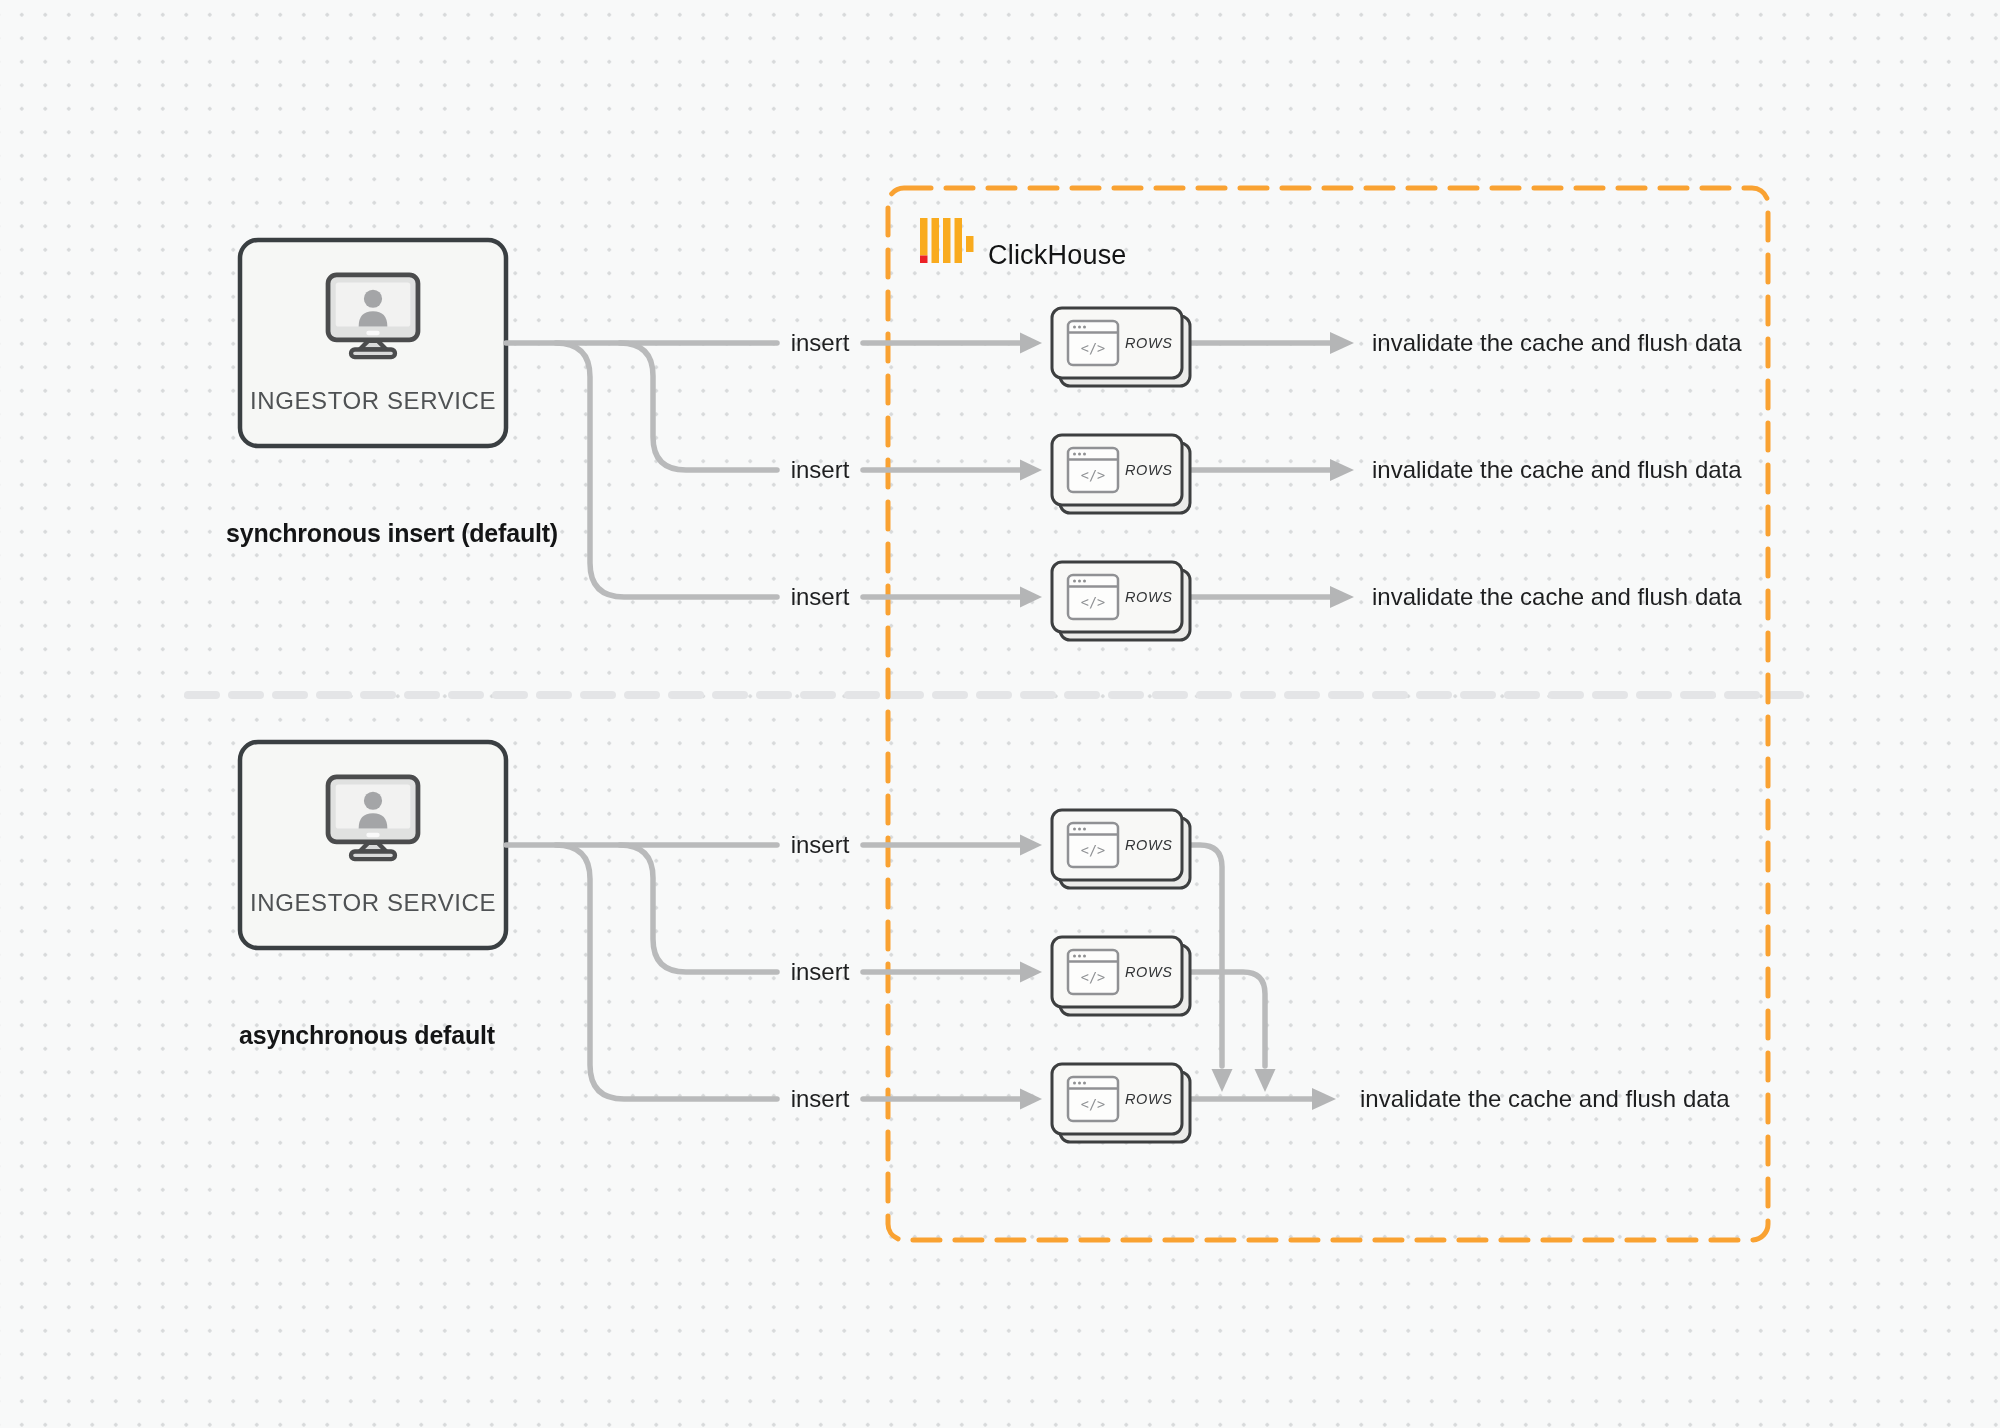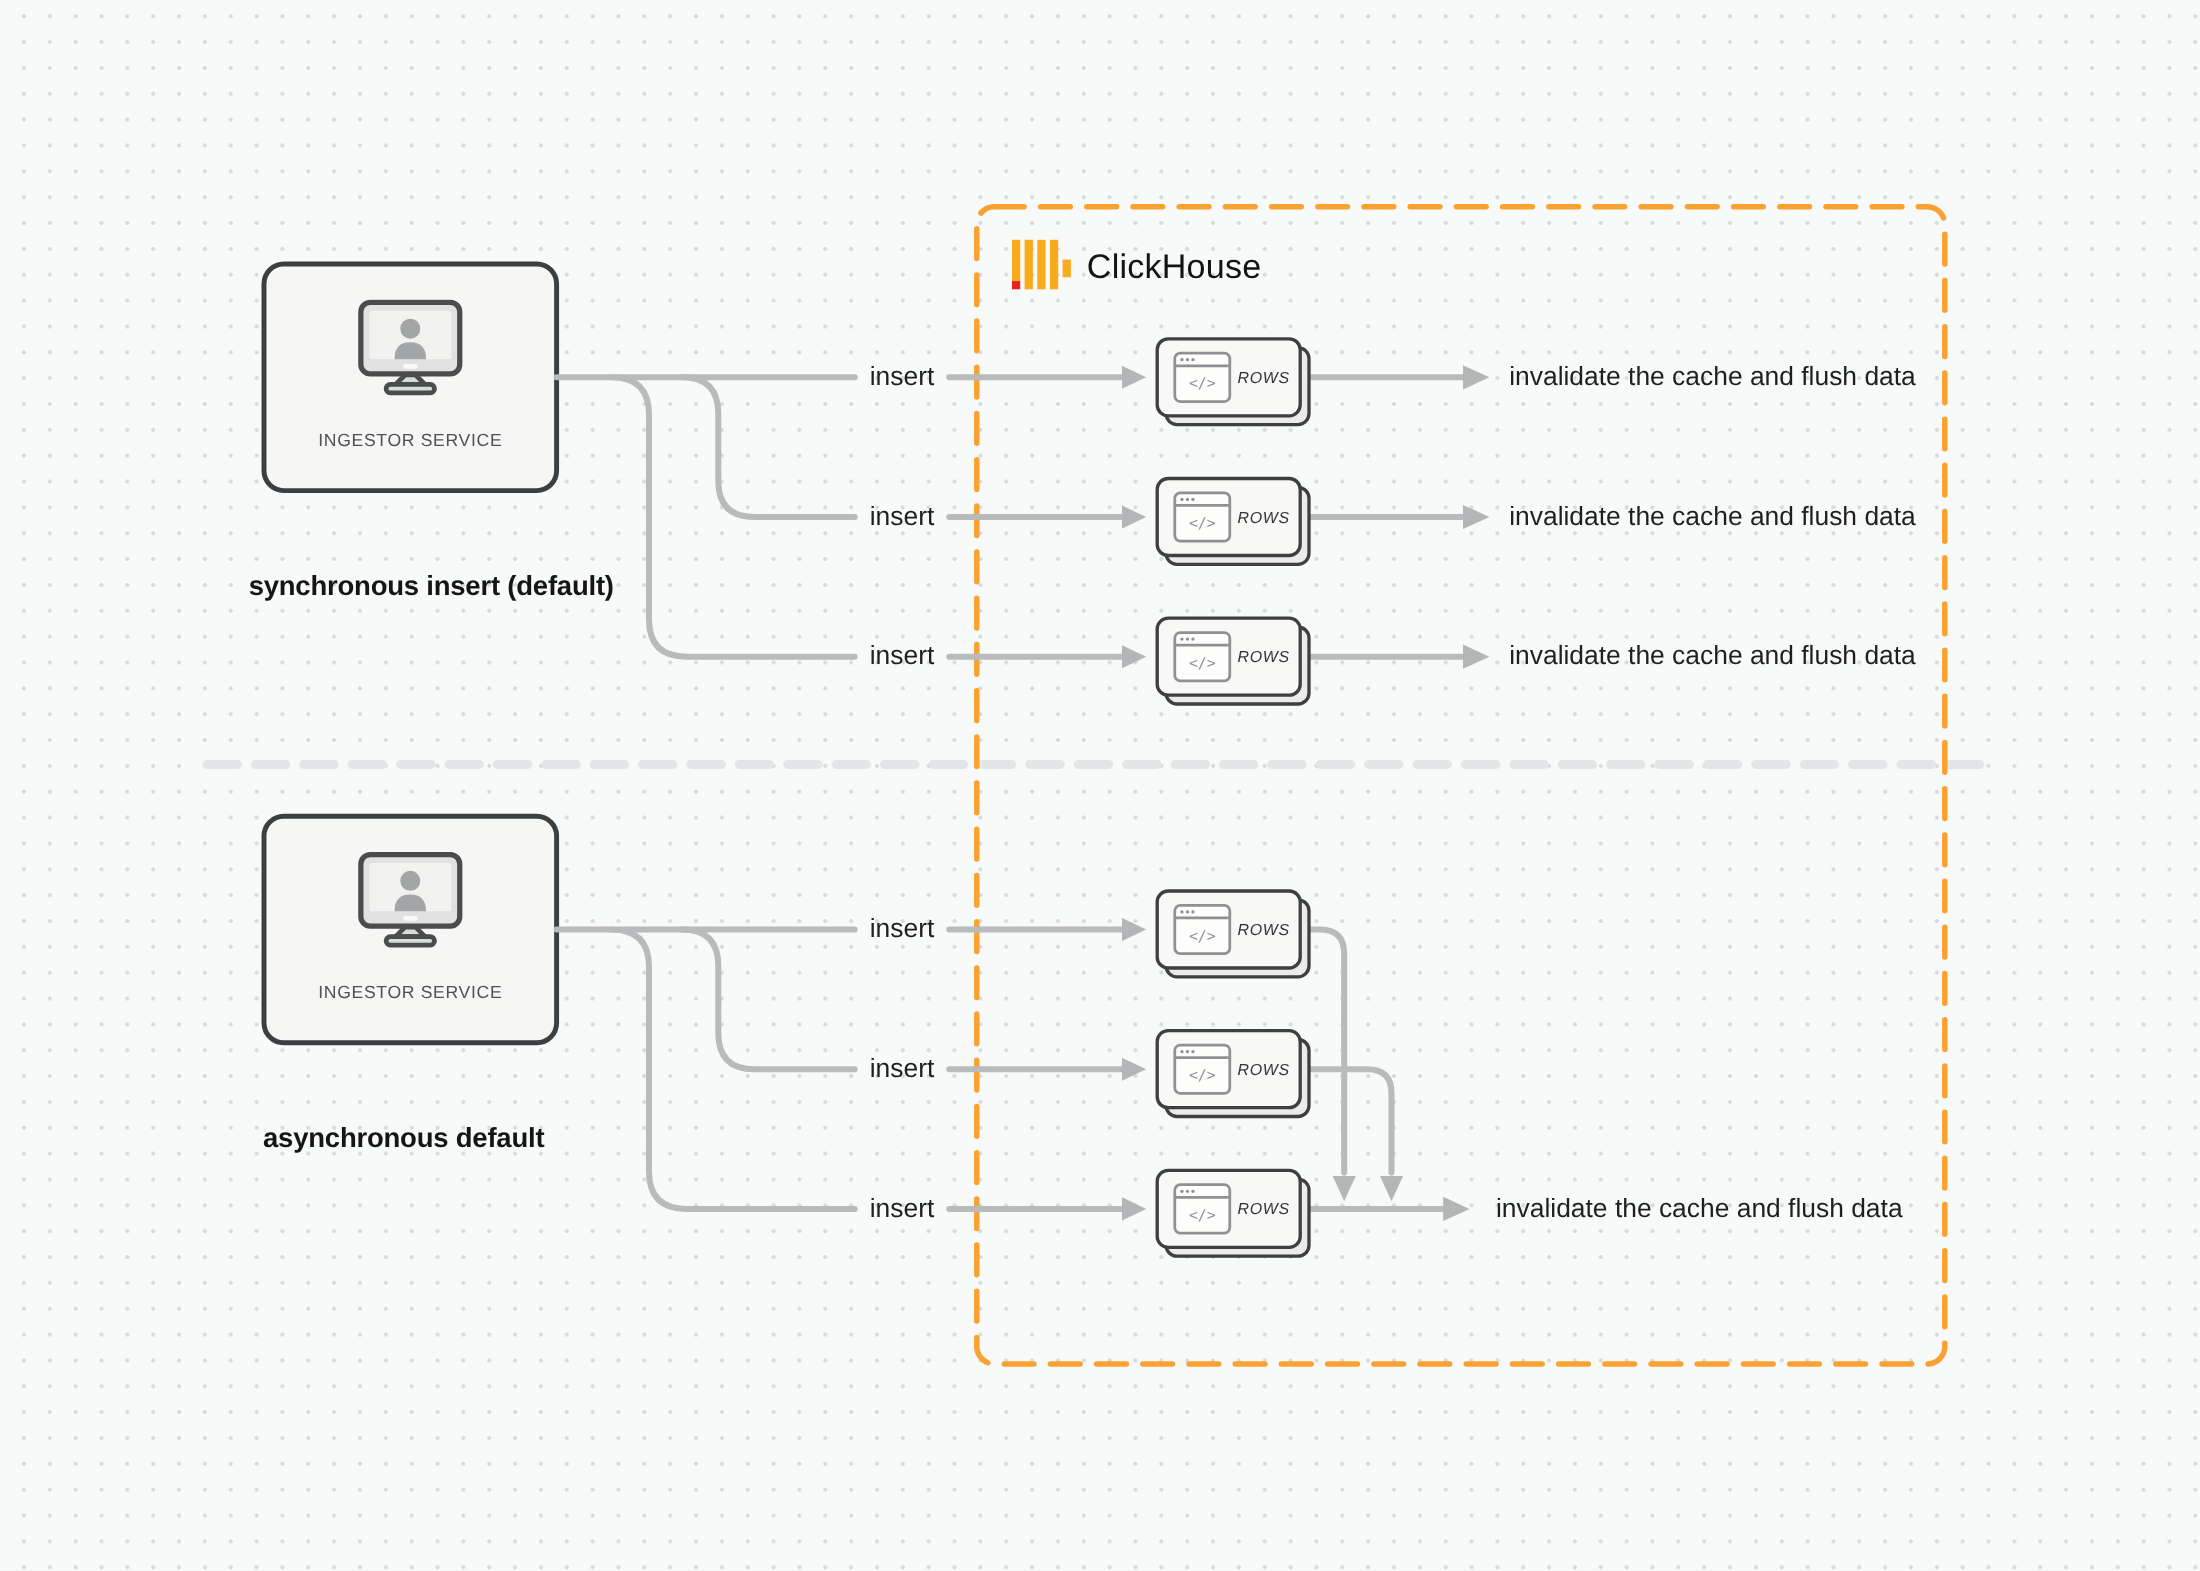--- a/index.html
+++ b/index.html
@@ -8,23 +8,23 @@
     width:2000px;height:1428px;
     overflow:hidden;
     background-color:#f8f9f9;
     background-image:radial-gradient(circle,#d7d9da 1.5px,rgba(215,217,218,0) 2px);
     background-size:23.5px 23.5px;
     background-position:10px 3px;
     font-family:"Liberation Sans",sans-serif;
   }
   #diagram-svg{position:absolute;left:0;top:0;}
   .t{position:absolute;white-space:nowrap;color:#1e1f20;}
-  .ch-word{font-size:31px;font-weight:500;line-height:30px;letter-spacing:.2px;color:#121314;}
+  .ch-word{font-size:27px;font-weight:500;line-height:30px;letter-spacing:.2px;color:#121314;margin-top:12px;}
   .caption{font-size:25px;font-weight:bold;letter-spacing:-.2px;color:#141516;transform:translate(-50%,-50%);}
-  .svc-label{font-size:16px;letter-spacing:.6px;color:#4f5254;transform:translate(-50%,-50%);}
+  .svc-label{font-size:24px;letter-spacing:.6px;color:#4f5254;transform:translate(-50%,-50%);}
   .insert{font-size:24px;transform:translate(-50%,-50%);}
   .invalidate{font-size:24px;transform:translateY(-50%);}
   .rows-text{font-style:italic;font-size:14.5px;font-weight:500;letter-spacing:.6px;fill:#323436;}
   .code-glyph{font-family:"DejaVu Sans Mono",monospace;font-size:13.5px;fill:#8f9194;}
   .flow{stroke:#b9babb;stroke-width:5.5;fill:none;stroke-linecap:round;stroke-linejoin:round;}
   .arrow{fill:#b4b5b6;stroke:none;}
 </style>
 </head>
 <body>
 

